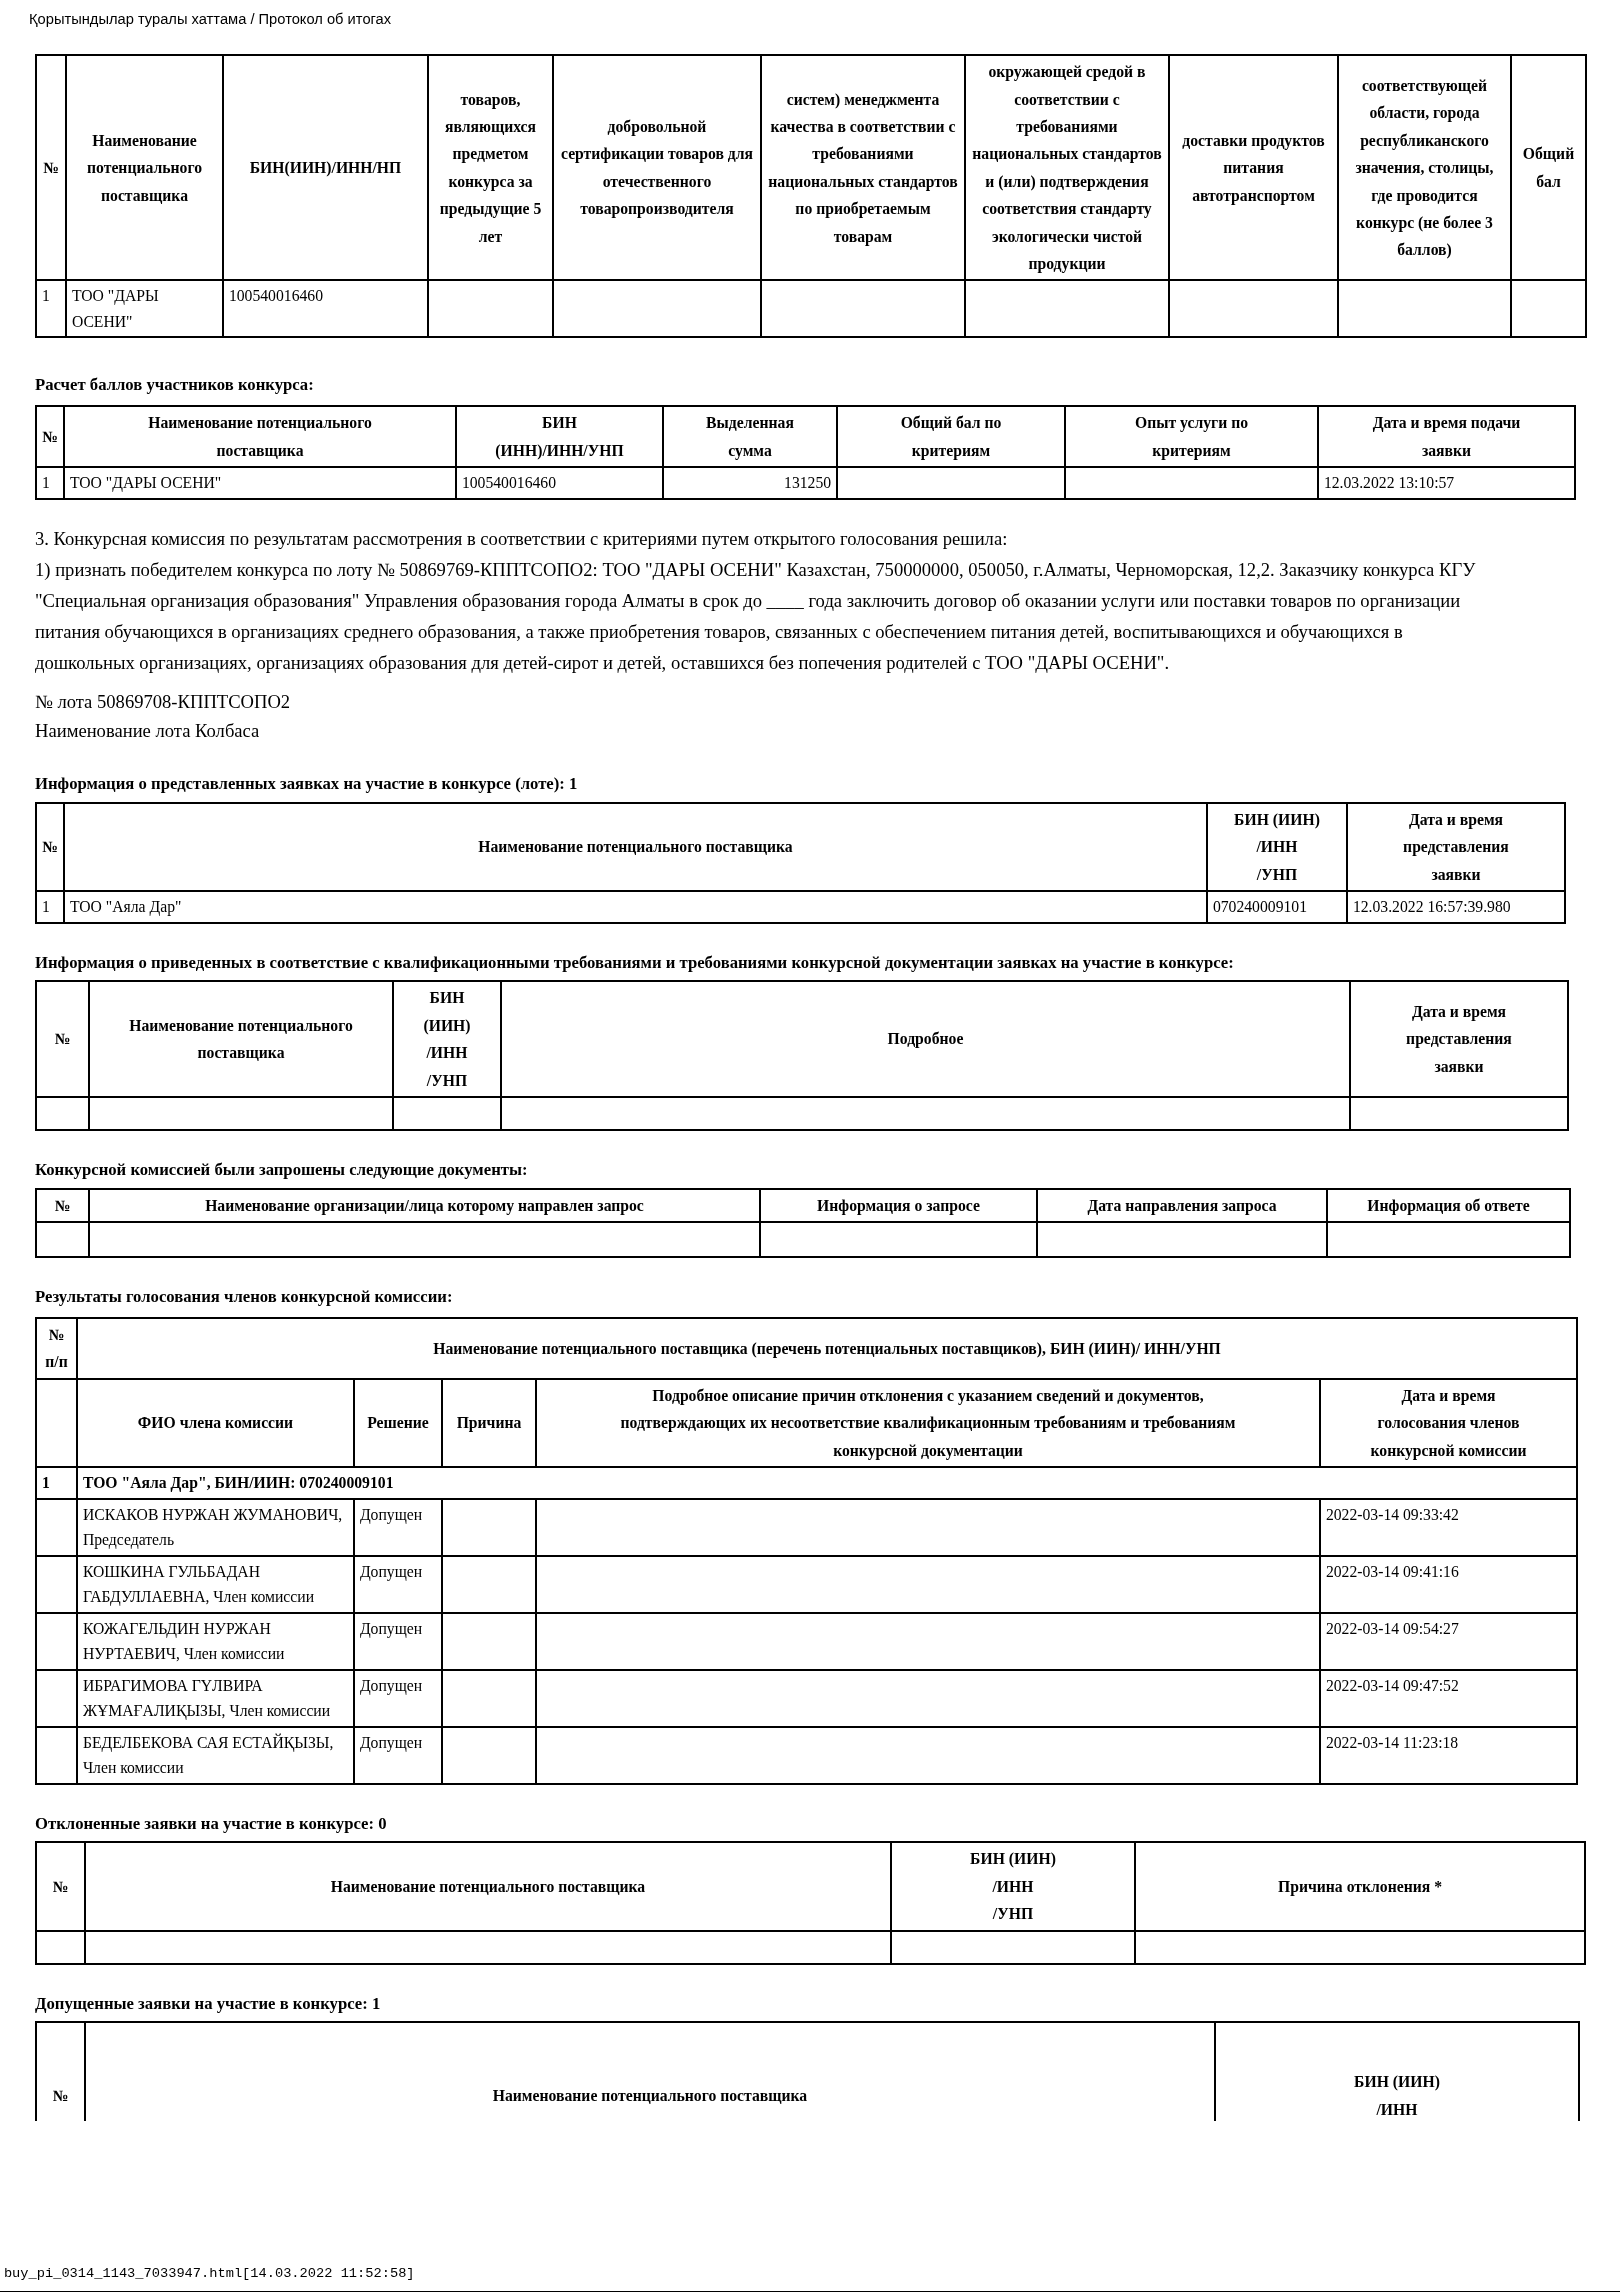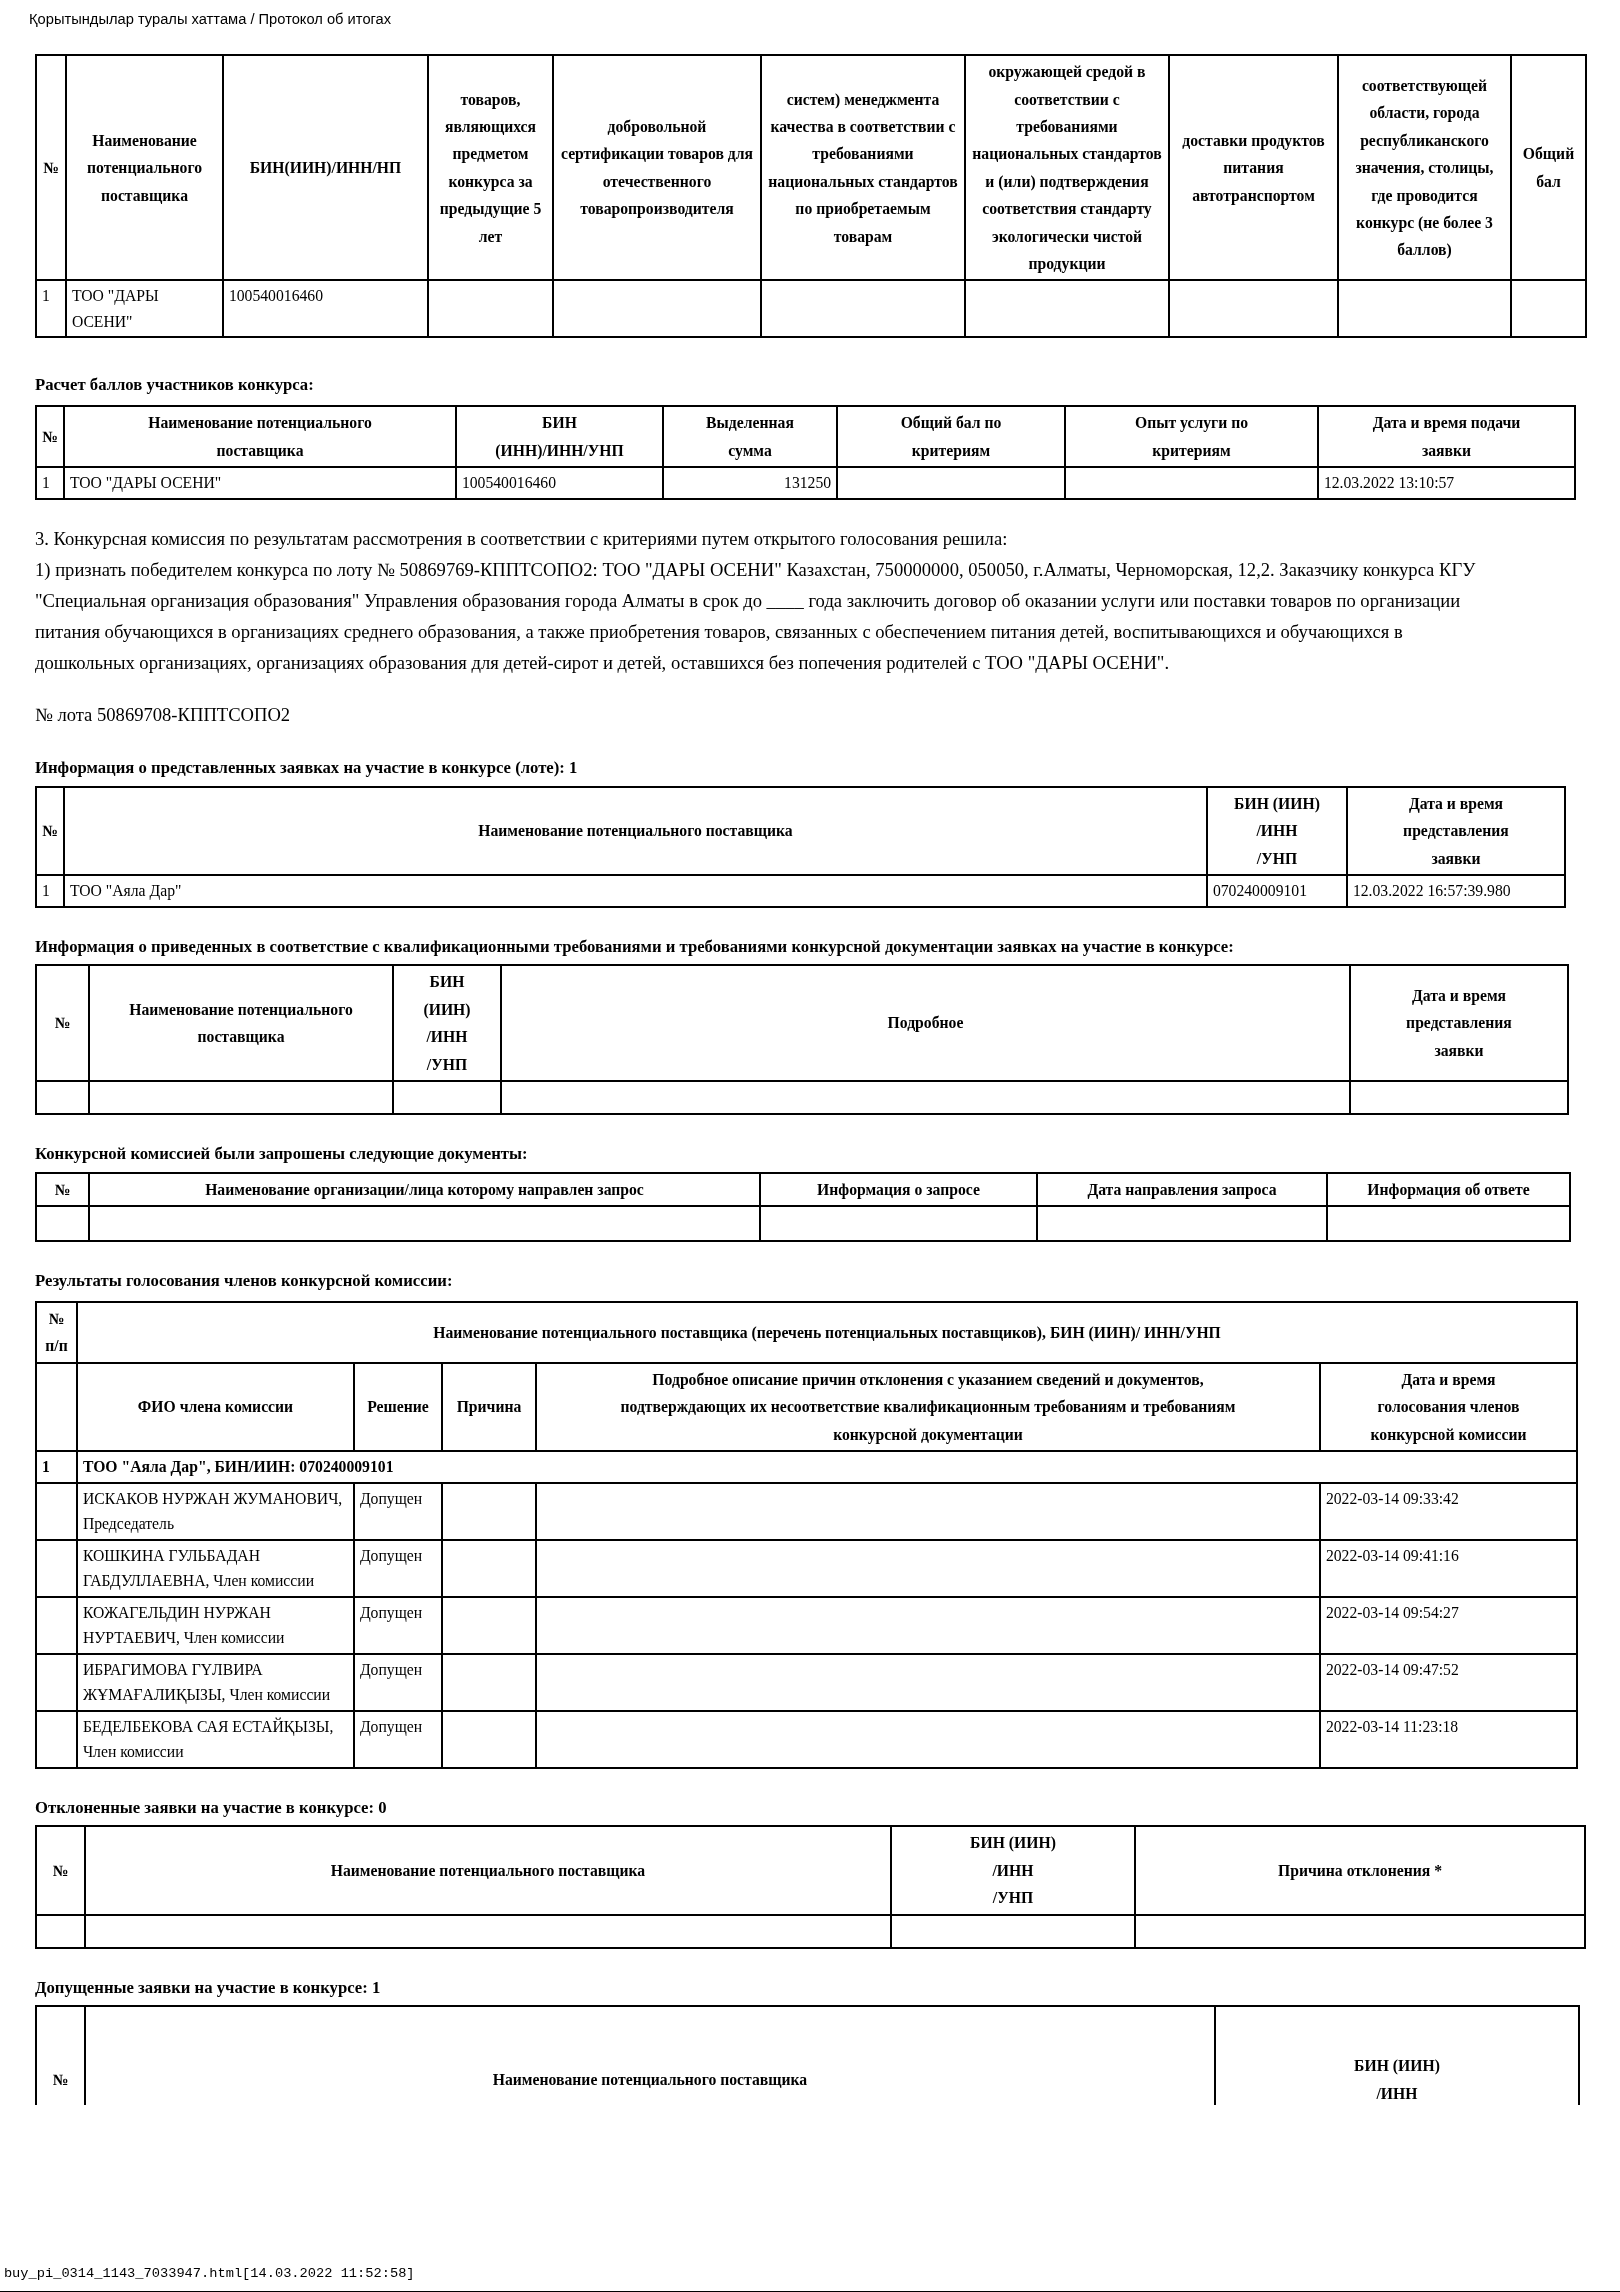--- a/index.html
+++ b/index.html
@@ -31,21 +31,21 @@
   .t7{margin-top:7.8px;width:1549px;}
   .t8{width:1543px;}
   .t8 .tall-row th{height:147px;}
   .clip{height:100px;overflow:hidden;margin-top:7.8px;}
   .sec-h{font-weight:bold;font-size:16.7px;margin:29px 0 7.8px 0;}
   .sec-h.first{margin-top:37px;}
   .decision{font-size:18.6px;line-height:31px;width:1470px;margin:23.5px 0 0 0;}
   .decision p{margin:0;}
   .b{font-weight:normal;}
   .lot-line{font-size:18.6px;line-height:29px;margin:0;}
-  .lot-block{margin-top:22px;}
+  .lot-block{margin-top:9px;}
   .doc-footer{
     font-family:Liberation Mono, monospace;font-size:13.7px;
     position:absolute;left:3.9px;bottom:9.8px;
   }
 </style>
 </head>
 <body>
 
 <div class="doc-header">Қорытындылар туралы хаттама / Протокол об итогах</div>
 
@@ -131,20 +131,21 @@
   </tbody>
     </table>
 
   <div class="decision">
     <p>3. Конкурсная комиссия по результатам рассмотрения в соответствии с критериями путем открытого голосования решила:</p>
     <p><span>1) признать победителем конкурса по лоту № </span><span class="b">50869769-КППТСОПО2</span><span>: ТОО "ДАРЫ ОСЕНИ" Казахстан, 750000000, 050050, г.Алматы, Черноморская, 12,2. Заказчику конкурса </span><span class="b">КГУ "Специальная организация образования" Управления образования города Алматы</span><span> в срок до ____ года заключить договор об оказании услуги или поставки товаров по организации питания обучающихся в организациях среднего образования, а также приобретения товаров, связанных с обеспечением питания детей, воспитывающихся и обучающихся в дошкольных организациях, организациях образования для детей-сирот и детей, оставшихся без попечения родителей с </span><span class="b">ТОО "ДАРЫ ОСЕНИ"</span><span>.</span></p>
   </div>
 
   <div class="lot-block">
     <p class="lot-line"><span>№ лота </span><span class="b">50869708-КППТСОПО2</span></p>
+    <p class="lot-line"><span>Наименование лота </span><span class="b">Колбаса</span></p>
   </div>
 
   <div class="sec-h">Информация о представленных заявках на участие в конкурсе (лоте): 1</div>
   <table class="tbl t3">
     <colgroup>
       <col style="width:28px">
         <col style="width:1143px">
         <col style="width:140px">
         <col style="width:218px">
     </colgroup>

